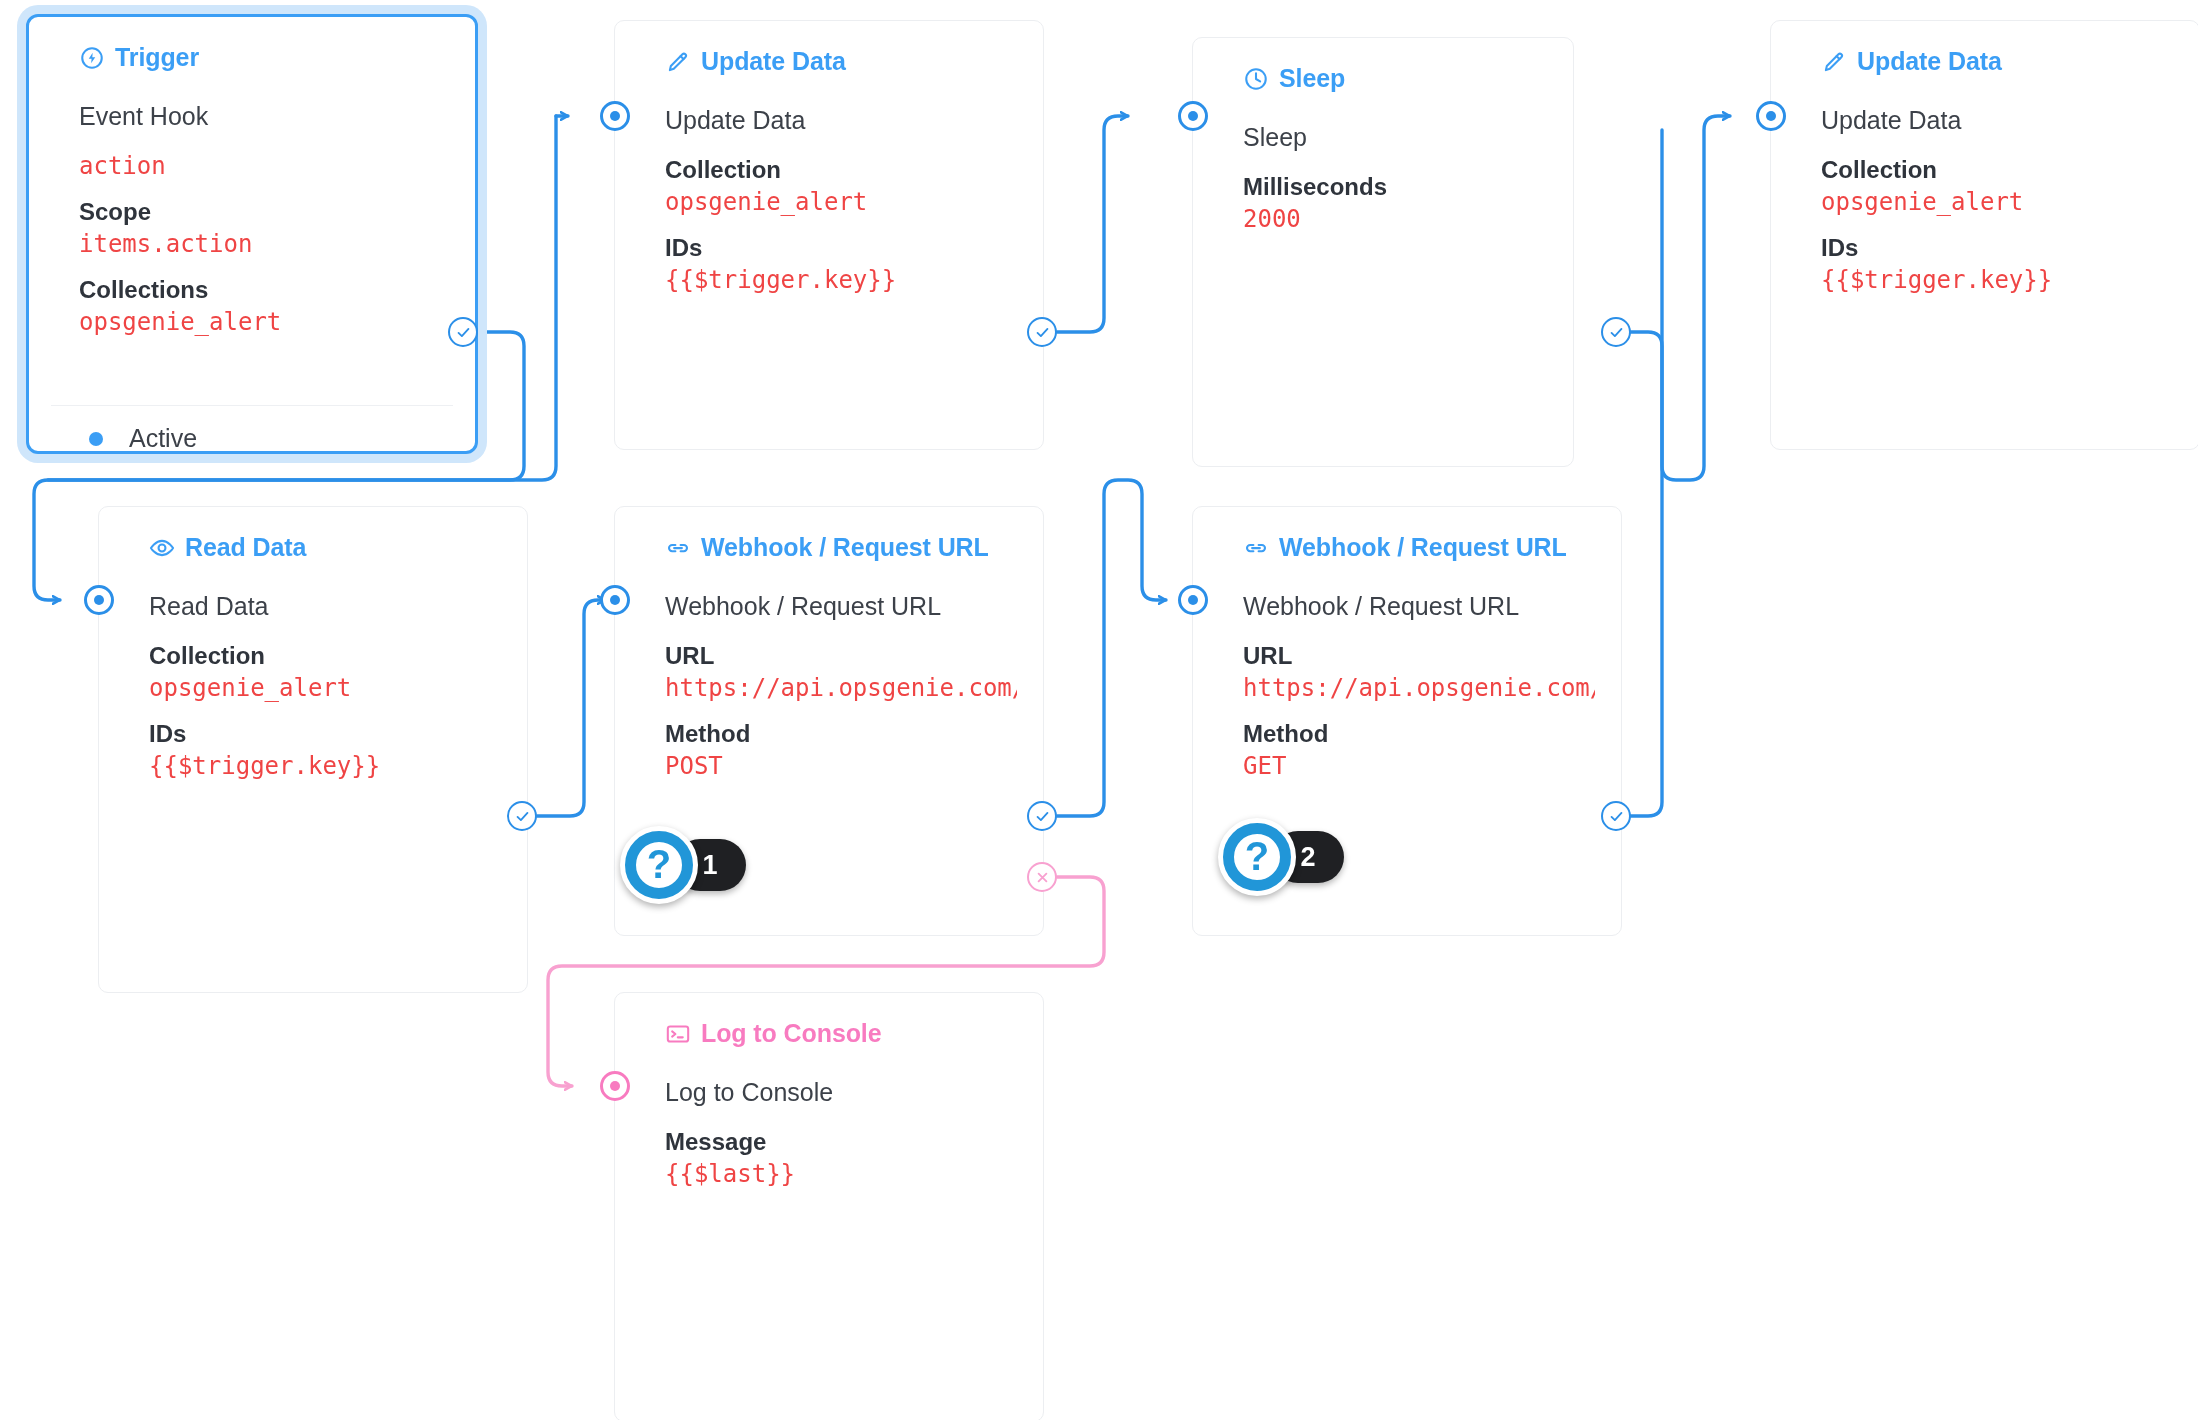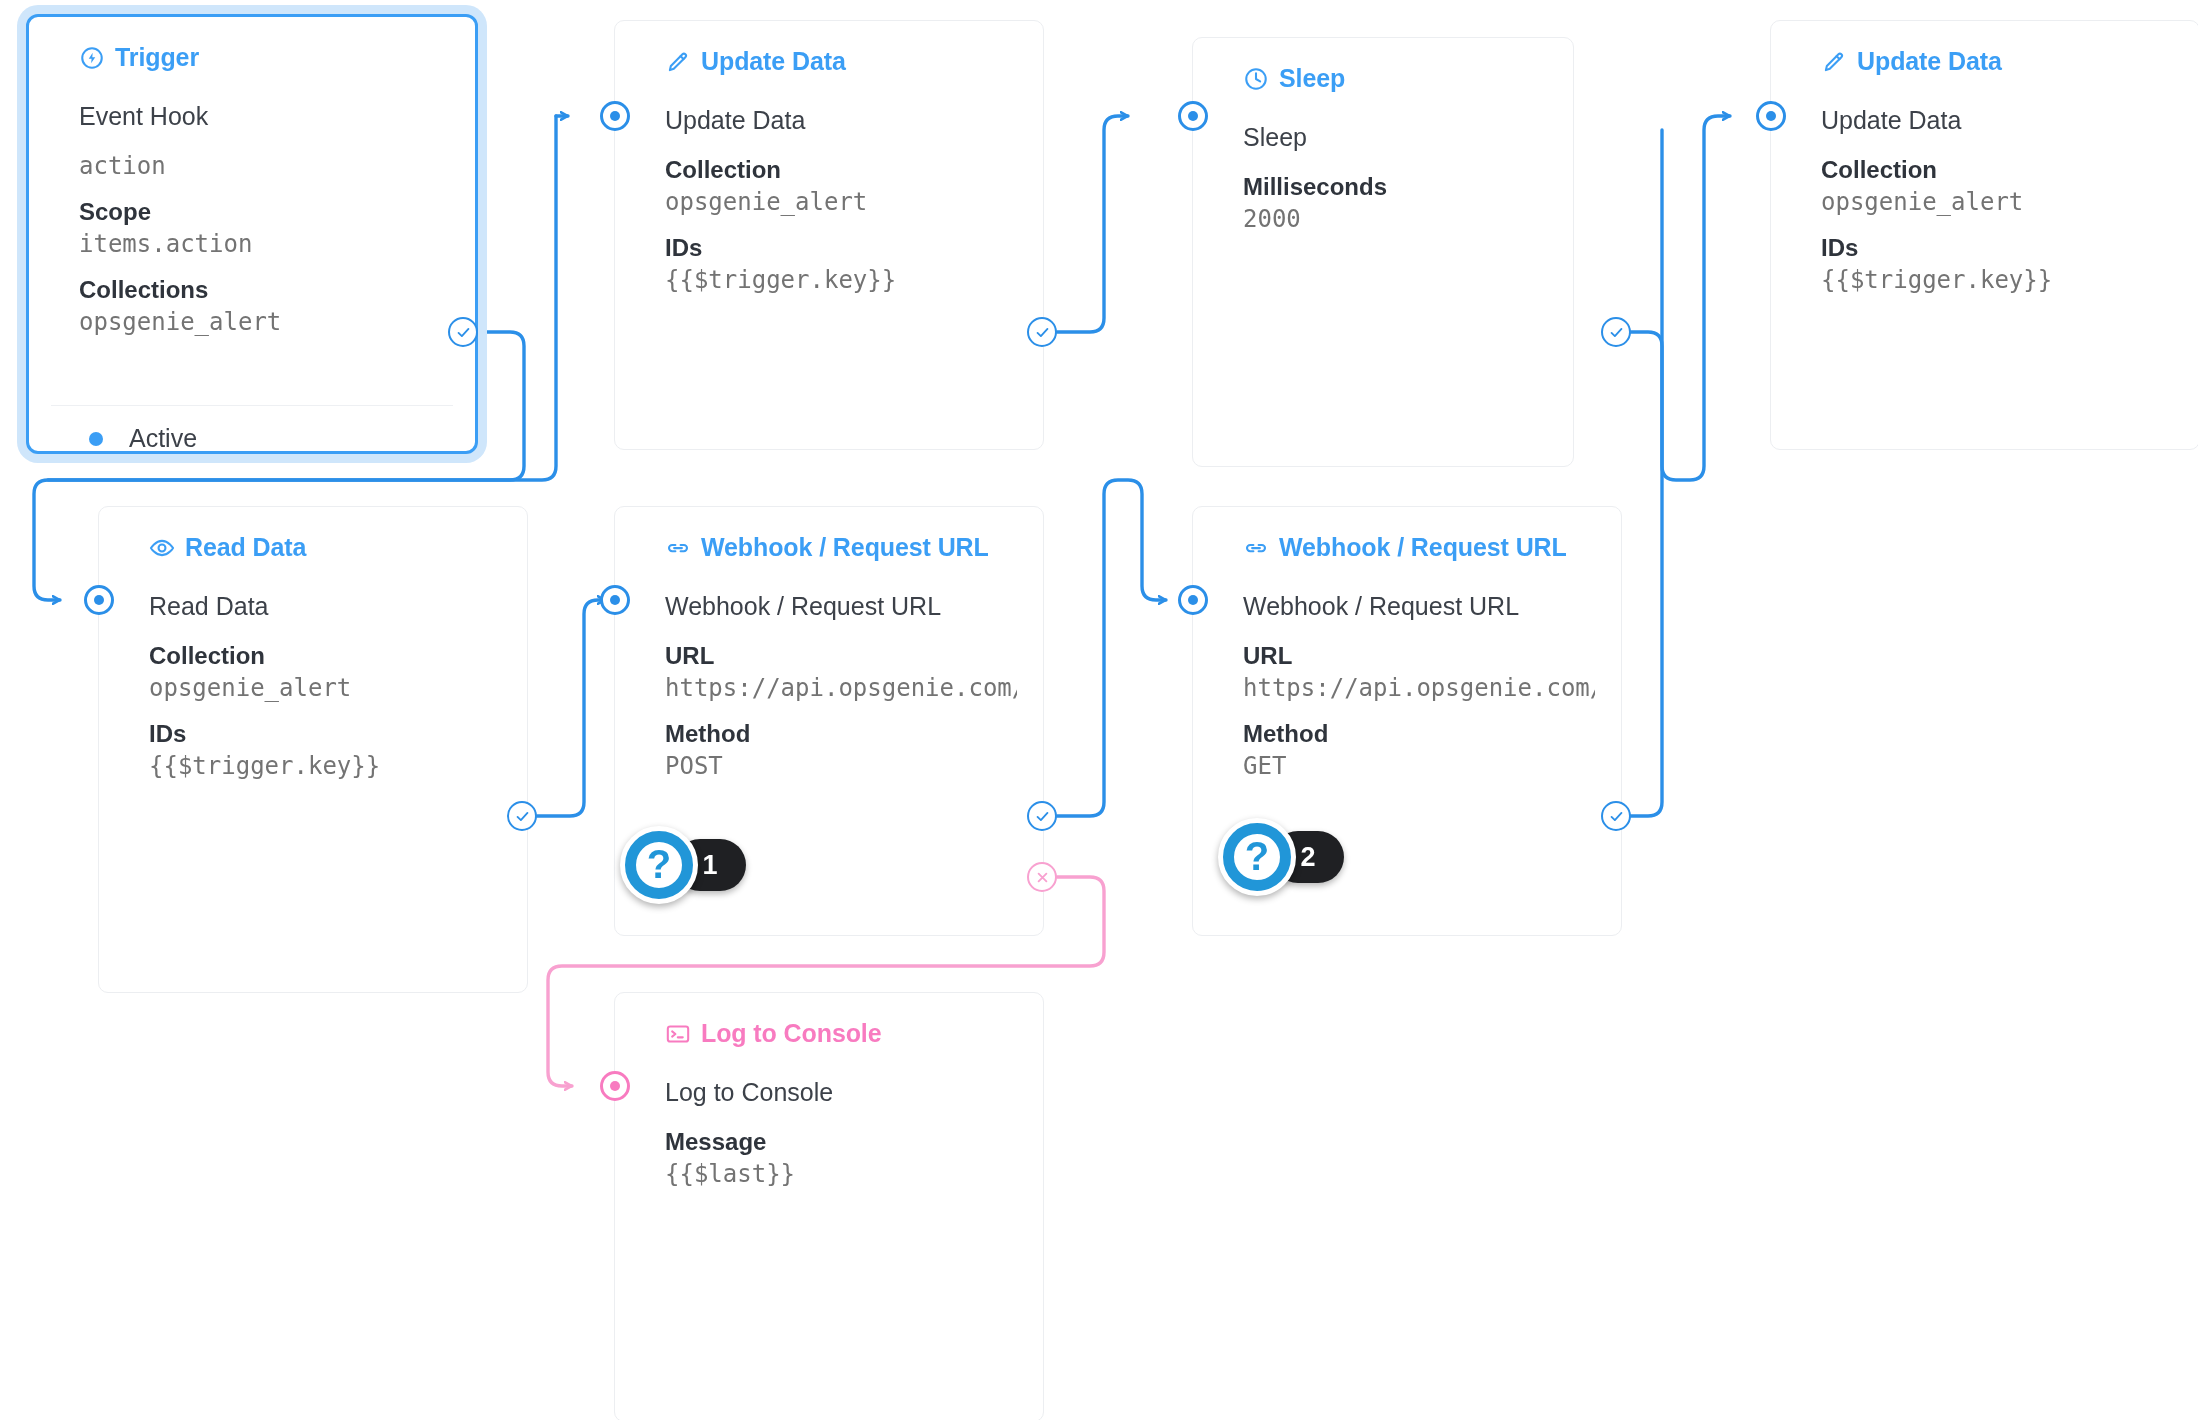--- a/index.html
+++ b/index.html
@@ -15,21 +15,21 @@
   .card-head{display:flex;align-items:center;gap:10px;padding:26px 26px 0 26px;}
   .card-head .ttl{font-size:25px;font-weight:bold;color:#3b9ef5;letter-spacing:-0.1px;}
   .card-head.pink .ttl{color:#f87bc0;}
   .ico{width:26px;height:26px;display:block;flex:none;}
 
   .card-body{padding:12px 26px 0 26px;}
   .rowname{font-size:25px;color:#3c4149;line-height:1.5;margin-bottom:2px;margin-top:14px;}
   .fld{margin-top:14px;}
   .fld:first-of-type{margin-top:4px;}
   .lbl{font-size:24px;font-weight:bold;color:#2f343c;line-height:1.34;}
-  .val{font-size:24px;color:#737373;line-height:1.34;
+  .val{font-size:24px;color:#ef4444;line-height:1.34;
        font-family:"DejaVu Sans Mono","Liberation Mono",monospace;
        white-space:nowrap;overflow:hidden;}
 
   .divider{position:absolute;left:22px;right:22px;height:1px;background:#eef0f3;}
   .status{position:absolute;display:flex;align-items:center;gap:26px;}
   .status .dot{width:14px;height:14px;border-radius:50%;background:#3b9ef5;}
   .status .stxt{font-size:25px;color:#3c4149;}
 
   
   .port{position:absolute;width:30px;height:30px;border-radius:50%;background:#fff;

